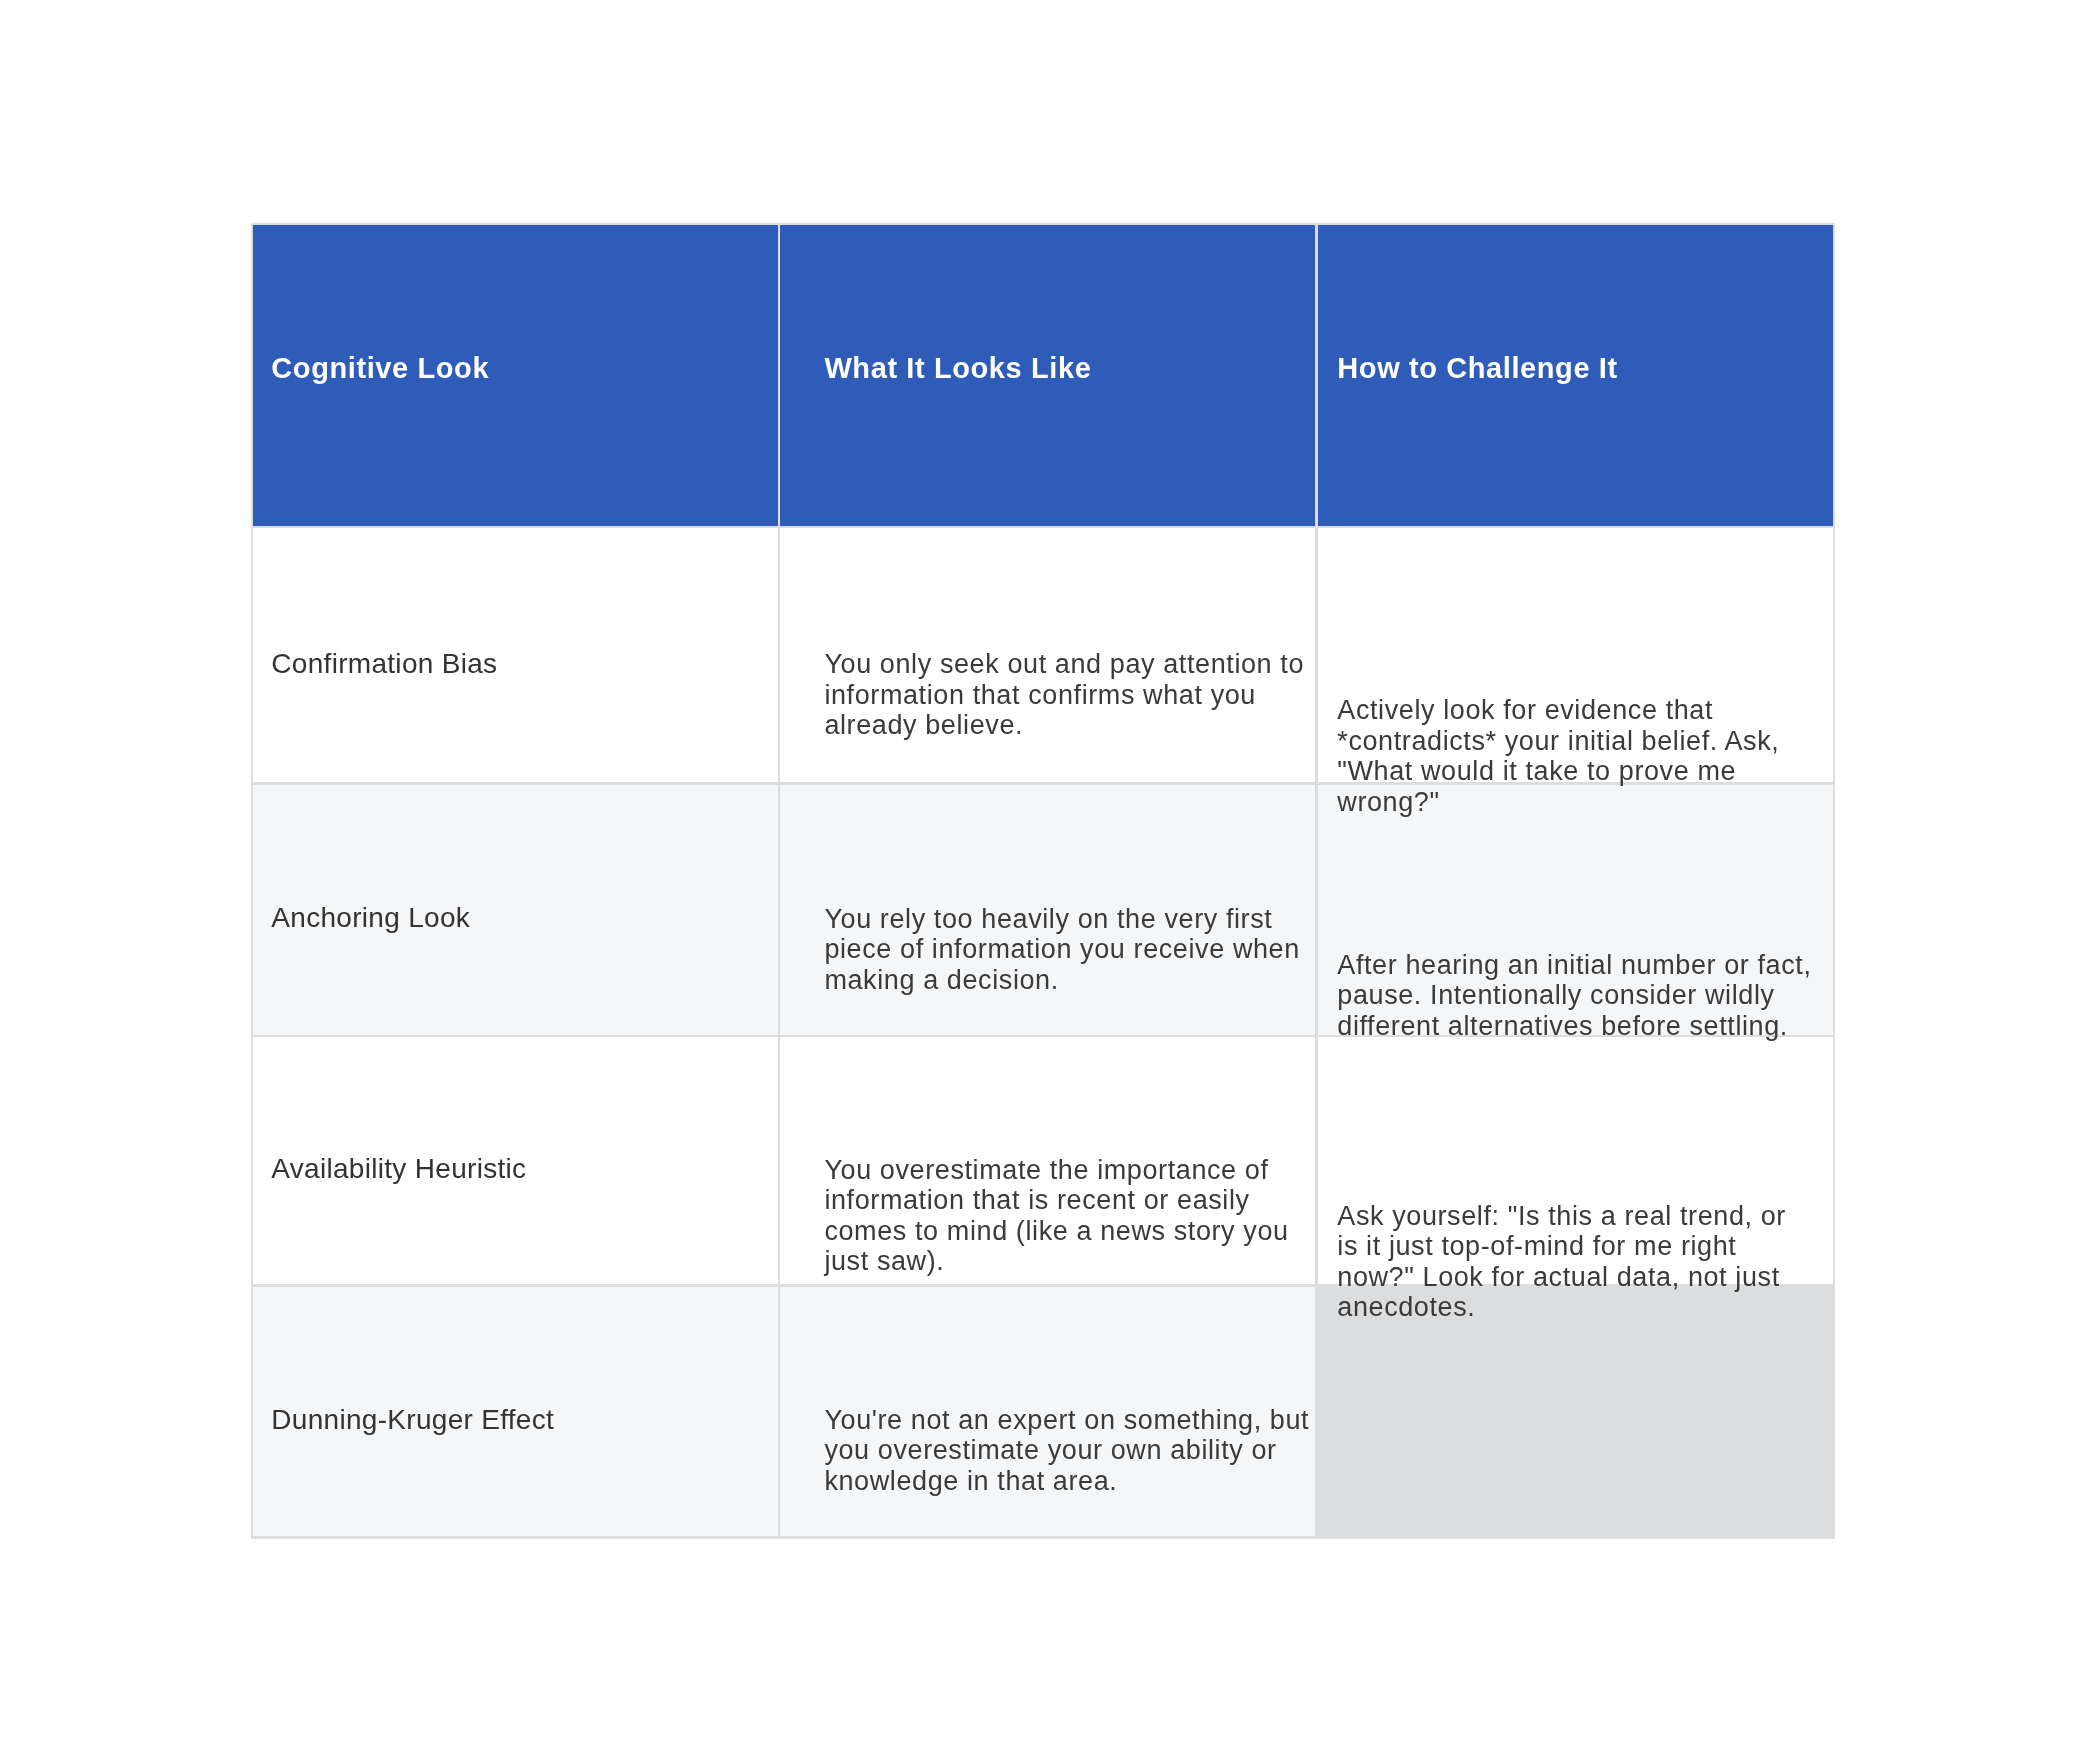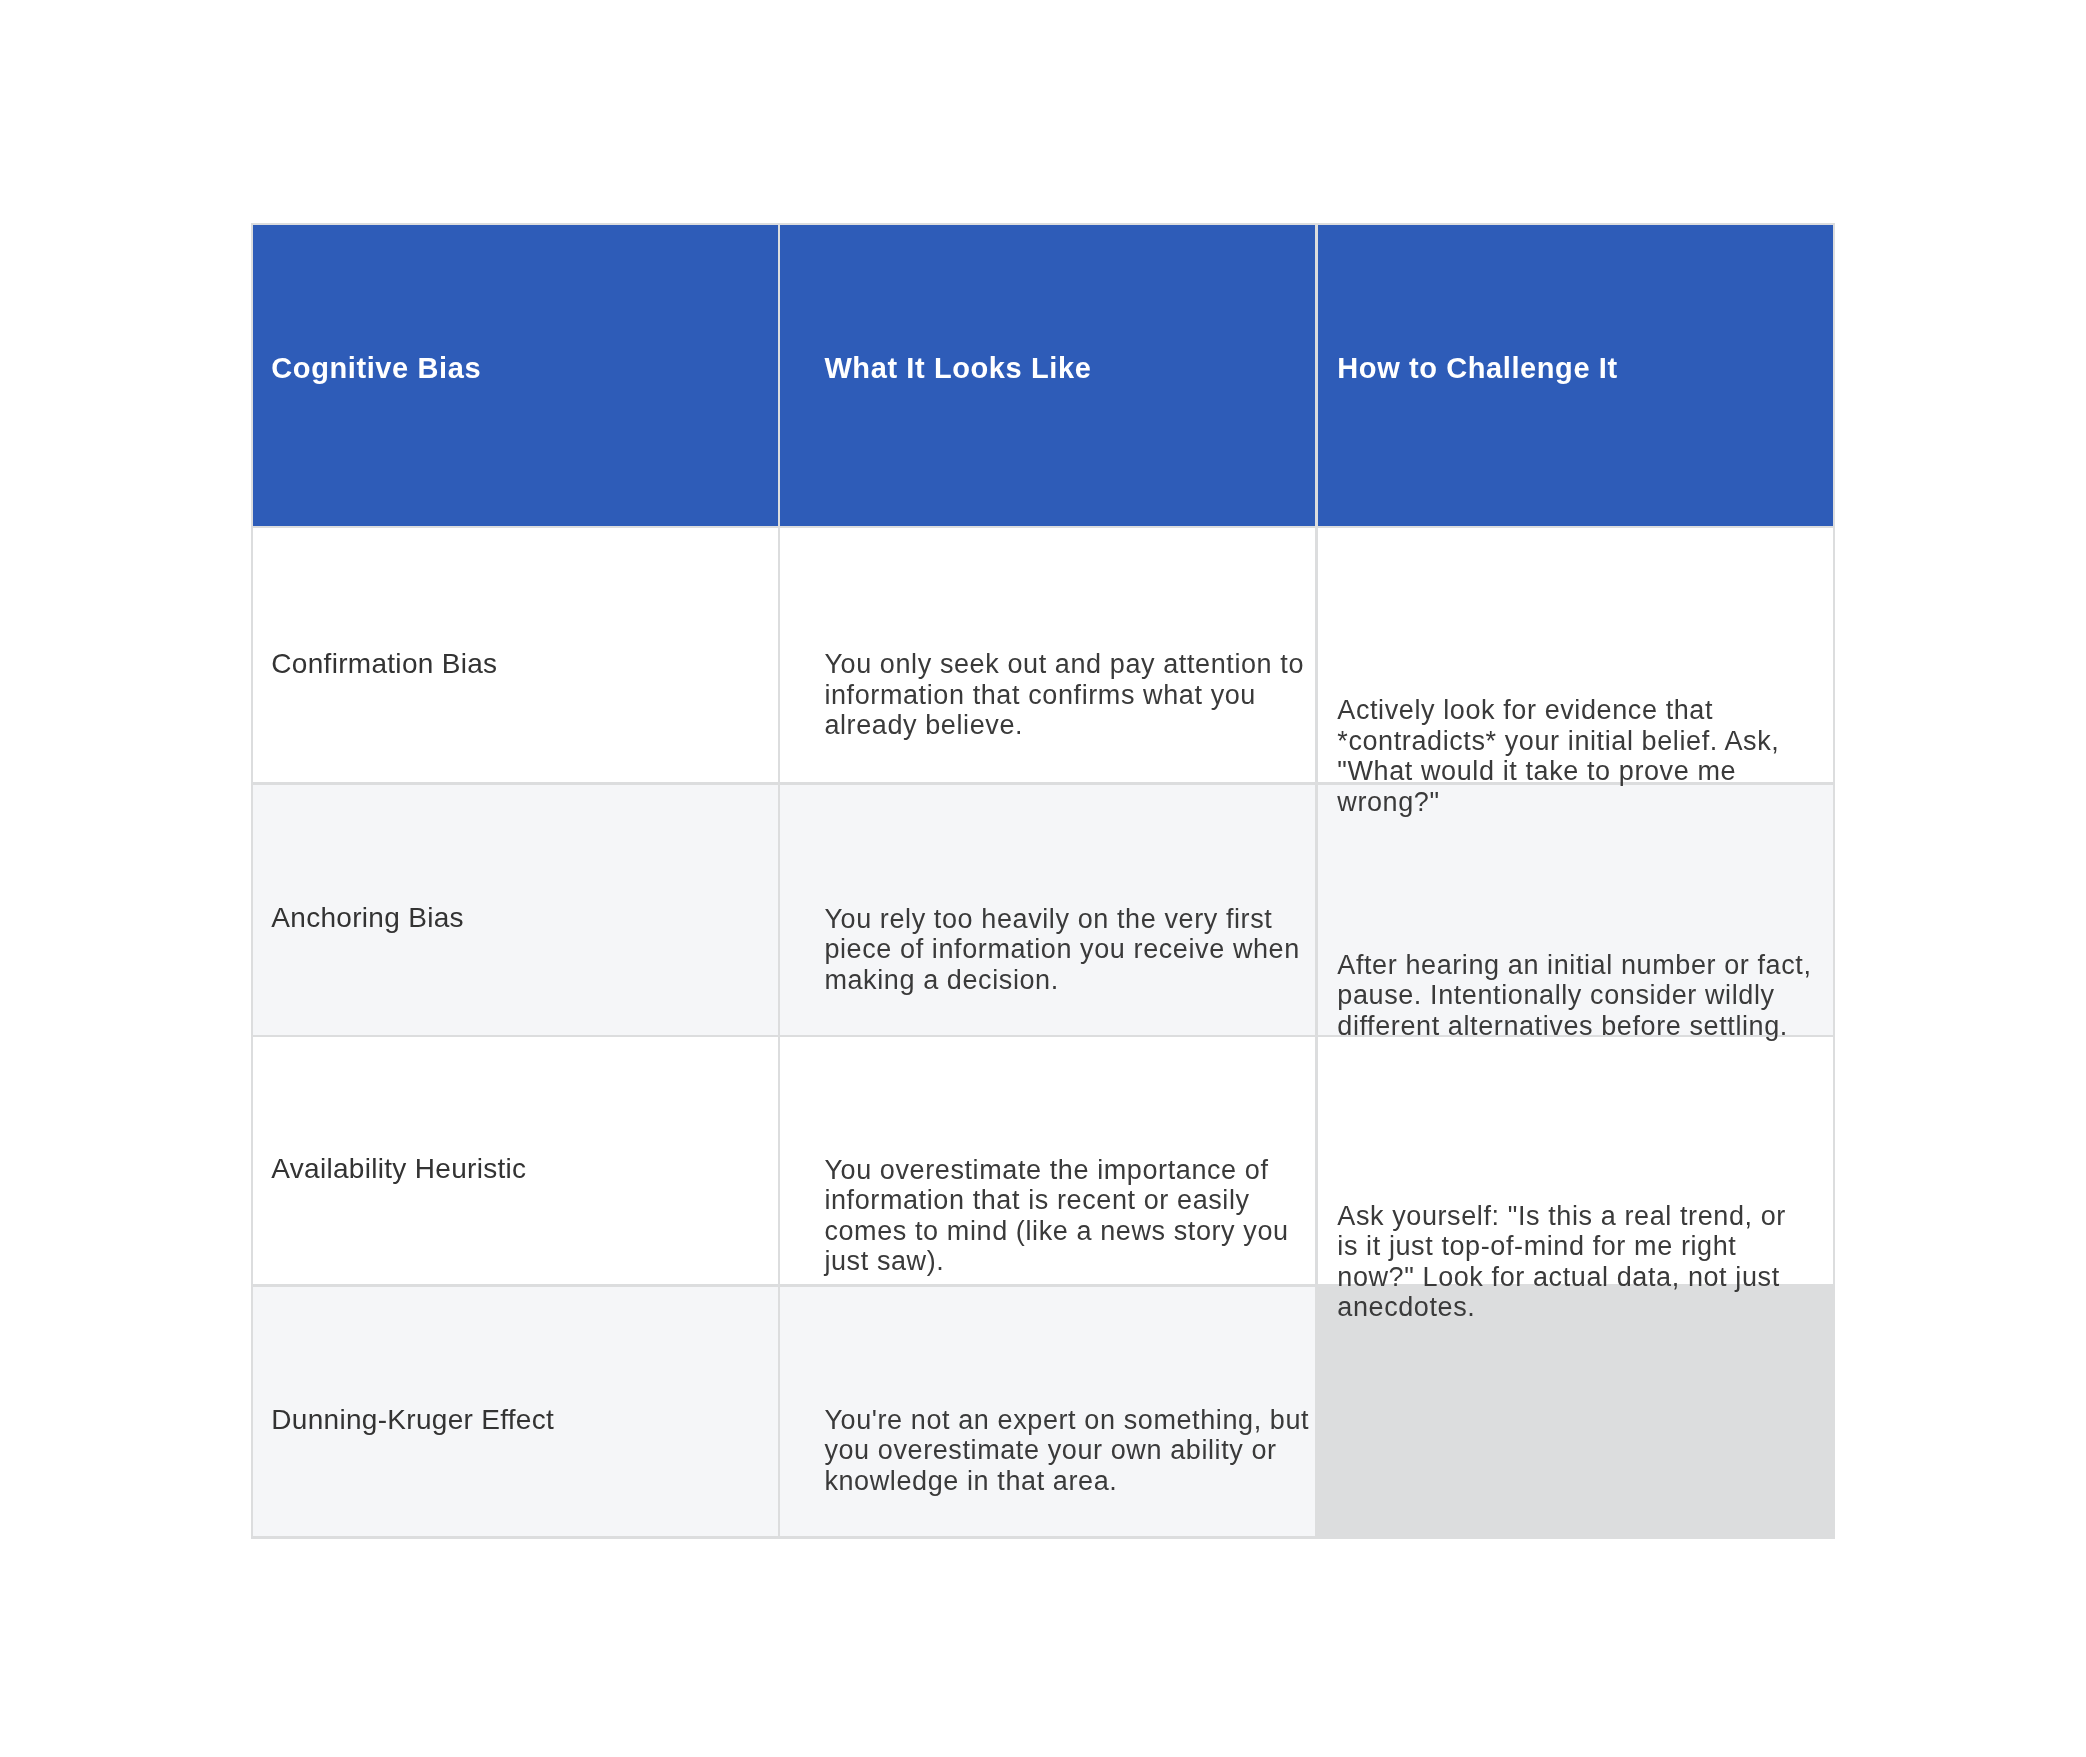--- a/index.html
+++ b/index.html
@@ -68,21 +68,21 @@
   .pad-1 { left: 18.3px; }
   .pad-2 { left: 44px; }
   .pad-3 { left: 19.5px; margin-top: 40px; }
 </style>
 </head>
 <body>
 
 <div class="bias-table">
 
   <div class="cell head">
-    <span class="cell-text pad-1">Cognitive Bias</span>
+    <span class="cell-text pad-1">Cognitive Look</span>
   </div>
   <div class="cell head">
     <span class="cell-text pad-2">What It Looks Like</span>
   </div>
   <div class="cell head">
     <span class="cell-text pad-3">How to Challenge It</span>
   </div>
 
   <div class="cell r-odd">
     <span class="cell-text bias-name pad-1">Confirmation Bias</span>
@@ -92,21 +92,21 @@
 information that confirms what you
 already believe.</span>
   </div>
   <div class="cell r-odd">
     <span class="cell-text body-copy pad-3">Actively look for evidence that
 *contradicts* your initial belief. Ask,
 "What would it take to prove me wrong?"</span>
   </div>
 
   <div class="cell r-even">
-    <span class="cell-text bias-name pad-1">Anchoring Bias</span>
+    <span class="cell-text bias-name pad-1">Anchoring Look</span>
   </div>
   <div class="cell r-even">
     <span class="cell-text body-copy pad-2">You rely too heavily on the very first
 piece of information you receive when
 making a decision.</span>
   </div>
   <div class="cell r-even">
     <span class="cell-text body-copy pad-3">After hearing an initial number or fact,
 pause. Intentionally consider wildly
 different alternatives before settling.</span>

